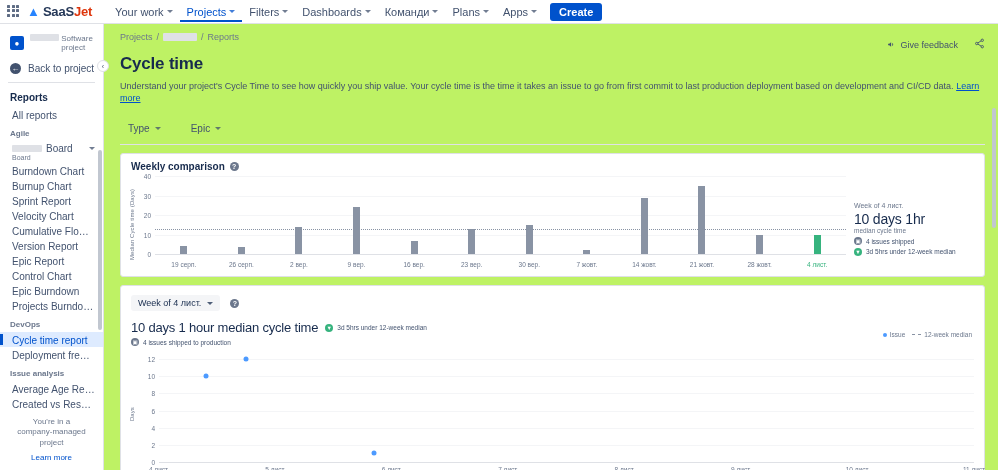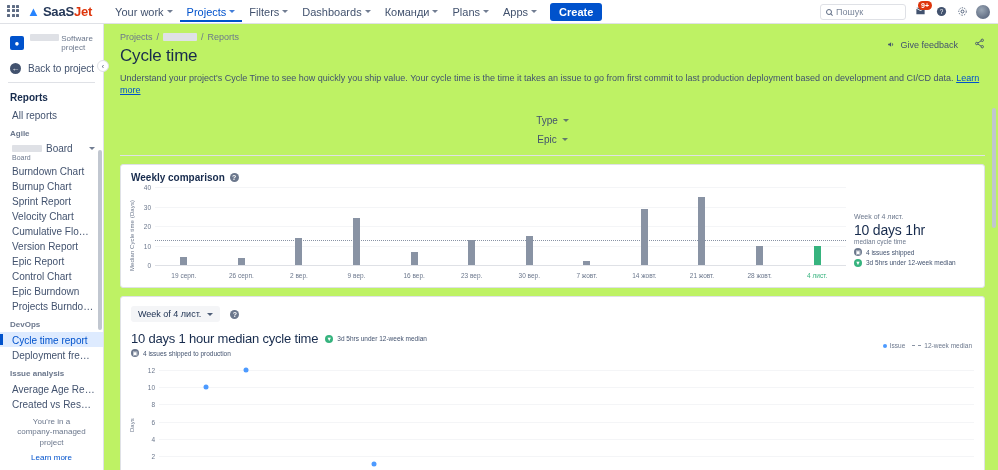--- a/index.html
+++ b/index.html
@@ -99,28 +99,28 @@
     position:absolute;right:-6px;top:36px;width:12px;height:12px;border-radius:50%;
     background:#fff;border:1px solid #DFE1E6;display:flex;align-items:center;justify-content:center;
     font-size:7px;color:#42526E;cursor:pointer;z-index:5;
   }
 
   
   .main{flex:1;position:relative;overflow:hidden;background:#bef264;padding:8px 13px 4px 16px;}
   .crumbs{display:flex;align-items:center;gap:4px;font-size:9px;color:#6B778C;}
   .crumbs a{color:#6B778C;text-decoration:none;cursor:pointer;}
   .crumb-redact{display:inline-block;background:#DFE1E6;height:8px;width:34px;border-radius:1px;}
-  h1.page-title{font-size:17px;font-weight:400;color:#172B4D;margin:4px 0 6px;letter-spacing:-.2px;}
+  h1.page-title{font-size:17px;font-weight:700;color:#172B4D;margin:12px 0 6px;letter-spacing:-.2px;}
   .desc{font-size:9px;color:#42526E;line-height:1.35;max-width:880px;}
   .desc a{color:#0052CC;text-decoration:underline;cursor:pointer;}
   .topright{position:absolute;right:13px;top:14px;display:flex;align-items:center;gap:16px;}
   .feedback{display:flex;align-items:center;gap:4px;font-size:9px;color:#42526E;cursor:pointer;}
   .share-ic{cursor:pointer;color:#42526E;}
 
-  .filters{display:flex;align-items:center;gap:2px;margin:16px 0 0 0;flex-direction:column;}
+  .filters{display:flex;align-items:center;gap:14px;margin:16px 0 0 0;}
   .filter-btn{
     display:flex;align-items:center;gap:5px;font-size:10px;color:#42526E;
     padding:3px 8px;border-radius:3px;cursor:pointer;
   }
   .rule{height:1px;background:#DFE1E6;margin-top:7px;}
 
   
   .card{border:1px solid #DFE1E6;border-radius:3px;background:#fff;margin-top:8px;position:relative;}
   .card-h{display:flex;align-items:center;gap:5px;padding:7px 10px 2px;}
   .card-h .t{font-size:10px;font-weight:bold;color:#172B4D;}
@@ -236,45 +236,20 @@
   <div class="navitem">
     <span>Plans</span>
     <span class="caret"></span>
   </div>
   <div class="navitem">
     <span>Apps</span>
     <span class="caret"></span>
   </div>
   <div class="create-btn">Create</div>
 
-  <div class="nav-right">
-    <div class="searchbox">
-      <span class="mag"></span>
-      <span>Пошук</span>
-    </div>
-    <div class="ic">
-      <svg width="11" height="11" viewBox="0 0 24 24" fill="#42526E">
-          <path d="M21 6l-9 5L3 6v12h18V6zm0-2H3L12 9 21 4z"></path>
-        </svg>
-      <span class="badge">9+</span>
-    </div>
-    <div class="ic">
-      <svg width="11" height="11" viewBox="0 0 24 24" fill="#42526E">
-          <circle cx="12" cy="12" r="10"></circle>
-          <text x="12" y="17" font-size="14" fill="#fff" text-anchor="middle" font-family="Liberation Sans">?</text>
-        </svg>
-    </div>
-    <div class="ic">
-      <svg width="11" height="11" viewBox="0 0 24 24" fill="none" stroke="#42526E" stroke-width="2">
-          <circle cx="12" cy="12" r="3.2"></circle>
-          <circle cx="12" cy="12" r="8.2" stroke-dasharray="3 3"></circle>
-        </svg>
-    </div>
-    <div class="avatar"></div>
-  </div>
 </div>
 
 <div class="shell">
 
   <div class="sidebar">
     <div class="collapse-btn">‹</div>
 
     <div class="proj-head">
       <div class="proj-avatar">●</div>
       <div class="proj-meta">

